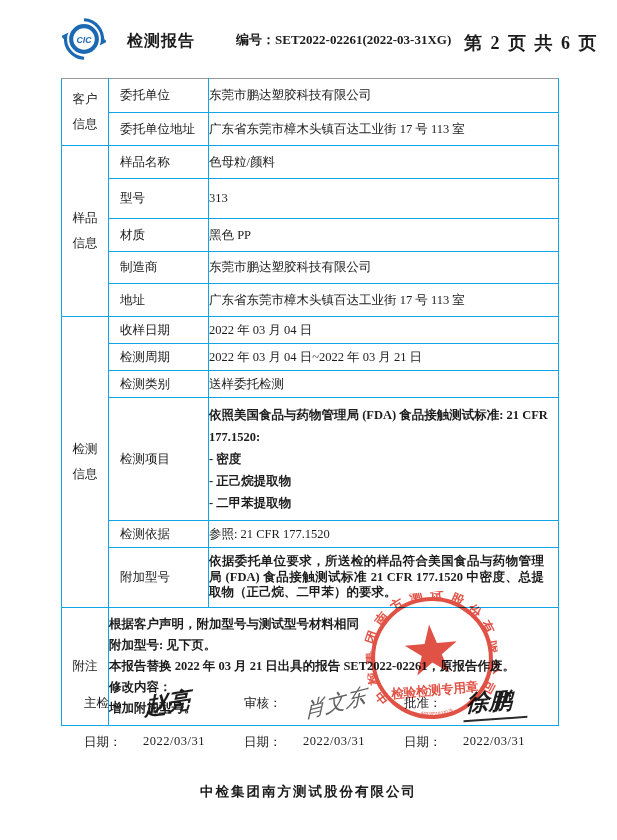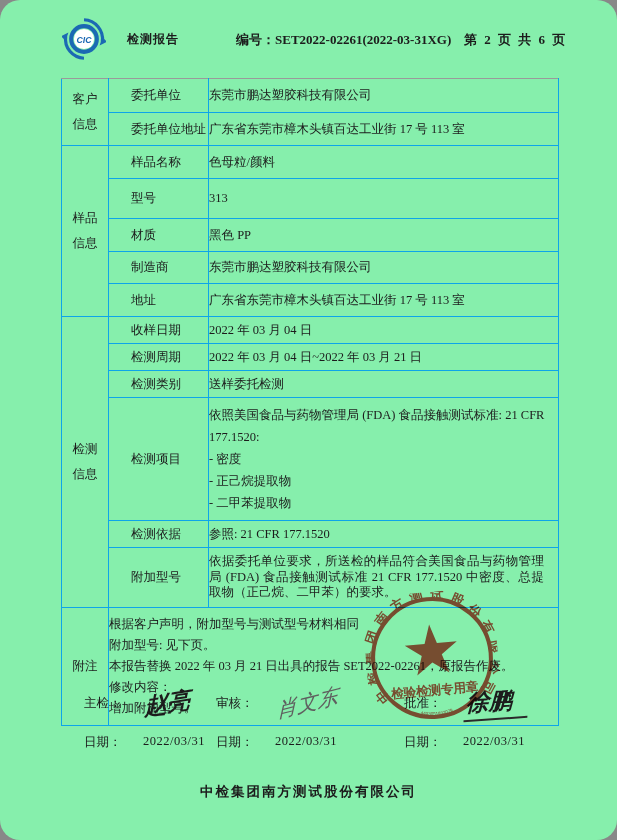--- a/index.html
+++ b/index.html
@@ -1,42 +1,41 @@
 <!DOCTYPE html>
 <html><head>
 <meta charset="utf-8">
 <style>
   * { margin:0; padding:0; box-sizing:border-box; }
   html,body { background:#888; }
   .page {
     position:relative; width:617px; height:840px; margin:0 auto;
-    background:#86efac; overflow:hidden;
+    background:#ffffff; overflow:hidden;
     font-family:"Liberation Serif","DejaVu Serif",serif;
     color:#1c1c1c;
-    border-radius:20px;
   }
   
   .hdr-logo { position:absolute; left:62px; top:17px; width:44px; height:44px; }
-  .hdr-title { position:absolute; left:127px; top:31px; font-size:12px; font-weight:bold; letter-spacing:1px; }
+  .hdr-title { position:absolute; left:127px; top:31px; font-size:16px; font-weight:bold; letter-spacing:1px; }
   .hdr-no { position:absolute; left:236px; top:31px; font-size:13px; font-weight:bold; }
-  .hdr-page { position:absolute; left:464px; top:31px; font-size:13px; font-weight:bold; letter-spacing:2px; }
+  .hdr-page { position:absolute; left:464px; top:31px; font-size:18px; font-weight:bold; letter-spacing:2px; }
   
   table.report { position:absolute; left:61px; top:78px; width:497px; border-collapse:collapse; table-layout:fixed; }
   table.report td { border:1px solid #0ea5e9; font-size:12.5px; vertical-align:middle; }
   table.report tr.sec-top td { border-top:1.6px solid #9a9a9a; }
   table.report td.group { text-align:center; white-space:pre-line; line-height:25px; }
-  table.report td.label { padding-left:22px; }
+  table.report td.label { padding-left:11px; }
   table.report td.value { padding-right:10px; }
-  td.multiline { vertical-align:middle; padding-top:6px; padding-bottom:6px; }
+  td.multiline { vertical-align:middle; padding-top:6px; padding-bottom:6px;font-weight:bold; }
   .proj-line { line-height:22px; }
   .para { line-height:15.6px; text-align:justify; padding-right:4px; }
   .note-line { line-height:21px; }
   
   .sig-col { position:absolute; top:681px; width:172px; }
-  .sig-col.c1 { left:84px; } .sig-col.c2 { left:216px; } .sig-col.c3 { left:404px; }
+  .sig-col.c1 { left:84px; } .sig-col.c2 { left:244px; } .sig-col.c3 { left:404px; }
   .sig-line { height:44px; display:flex; align-items:center; }
   .sig-role { font-size:12.5px; width:44px; flex:none; }
   .sig-name { display:inline-block; font-size:23px; font-weight:bold; font-style:italic;
               transform:rotate(-9deg) skewX(-8deg); margin-left:16px; white-space:nowrap; }
   .sig-name.pencil { color:#5f5f5f; font-weight:normal; font-size:21px; transform:rotate(-14deg) skewX(-14deg); }
   .sig-name.flourish { border-bottom:2px solid #2a2a2a; padding:0 16px 1px 2px; transform:rotate(-4deg) skewX(-6deg); }
   .sig-date-line { display:flex; margin-top:9px; font-size:12.5px; }
   .sig-date { margin-left:15px; letter-spacing:.5px; }
   
   .stamp { position:absolute; left:366px; top:592px; width:132px; height:132px;

